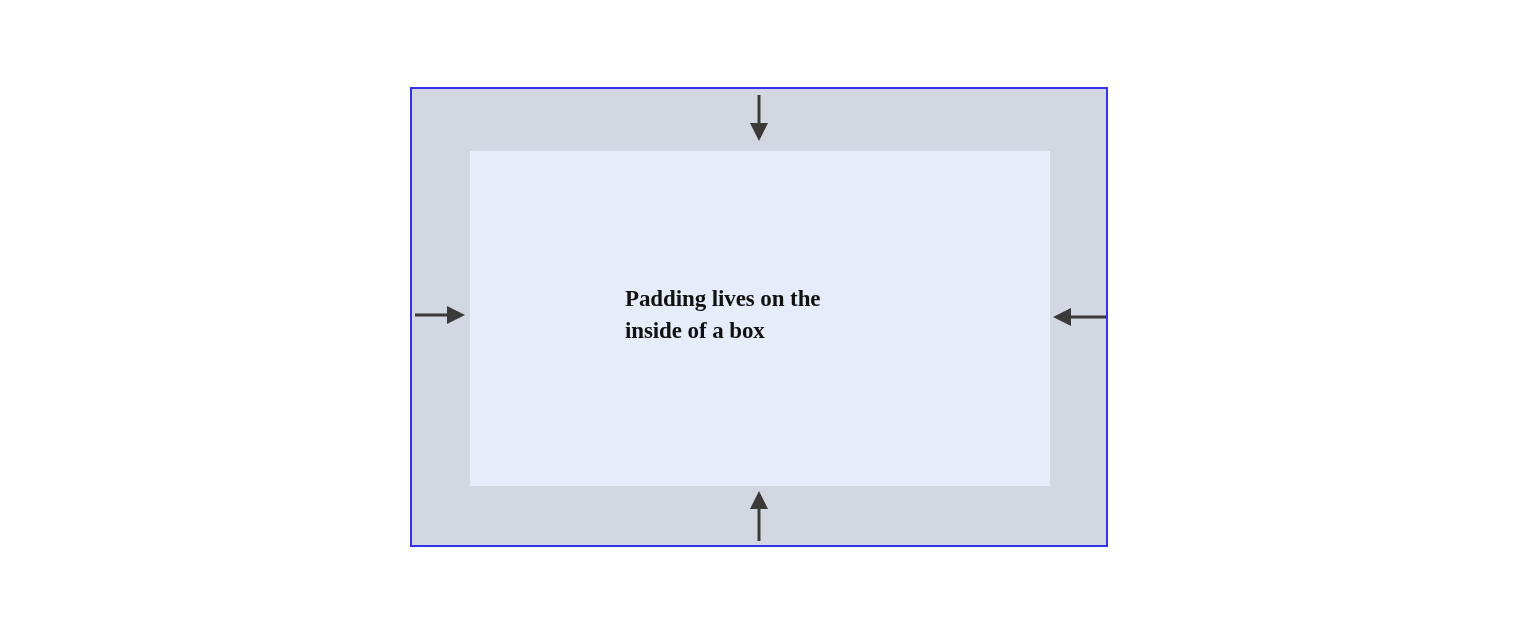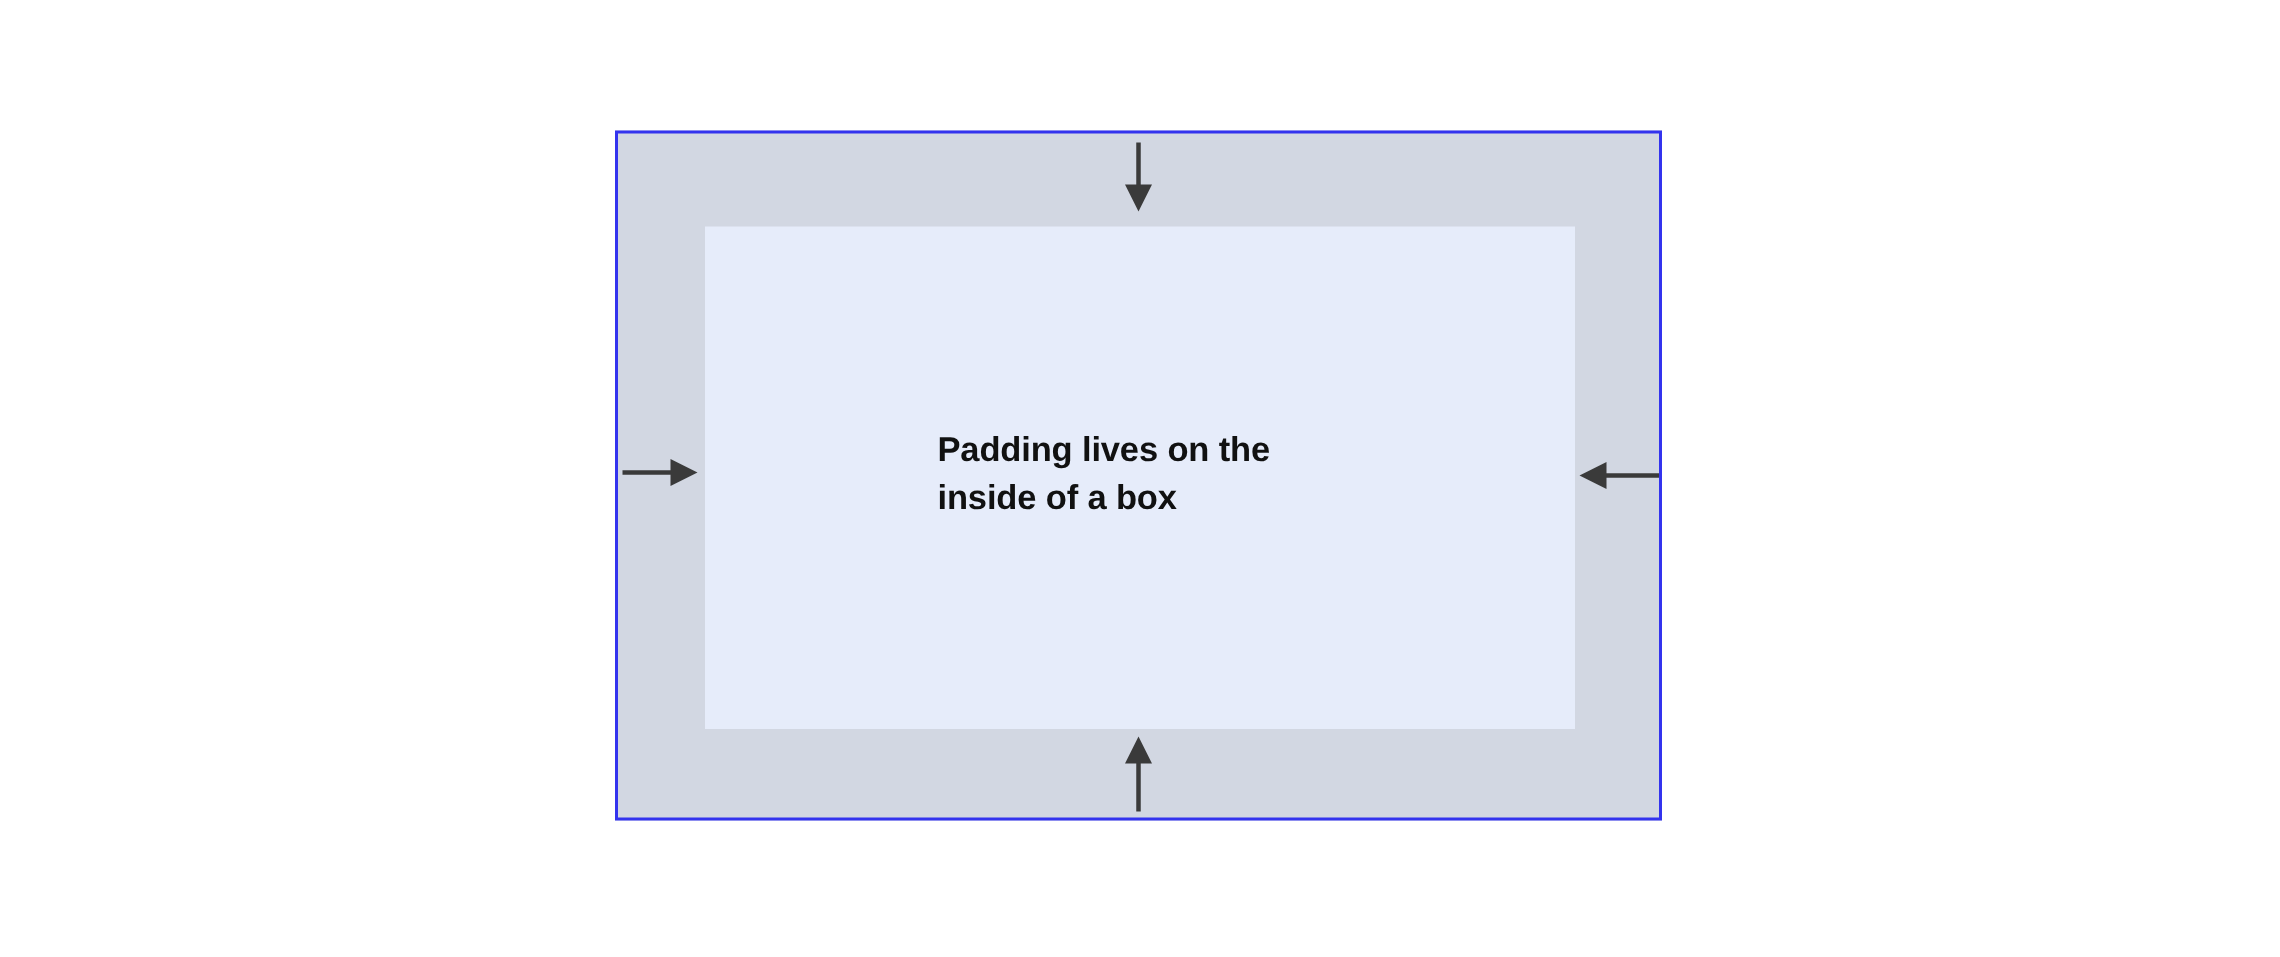--- a/index.html
+++ b/index.html
@@ -11,20 +11,21 @@
     height: 638px;
     background: #FFFFFF;
     font-family: "Liberation Sans", sans-serif;
     overflow: hidden;
   }
 
   #stage {
     position: relative;
     width: 1520px;
     height: 638px;
+    font-family: Liberation Serif, serif;
   }
 
   
   .outer-box {
     position: absolute;
     left: 410px;
     top: 87px;
     width: 698px;
     height: 460px;
     background: #D2D7E2;

